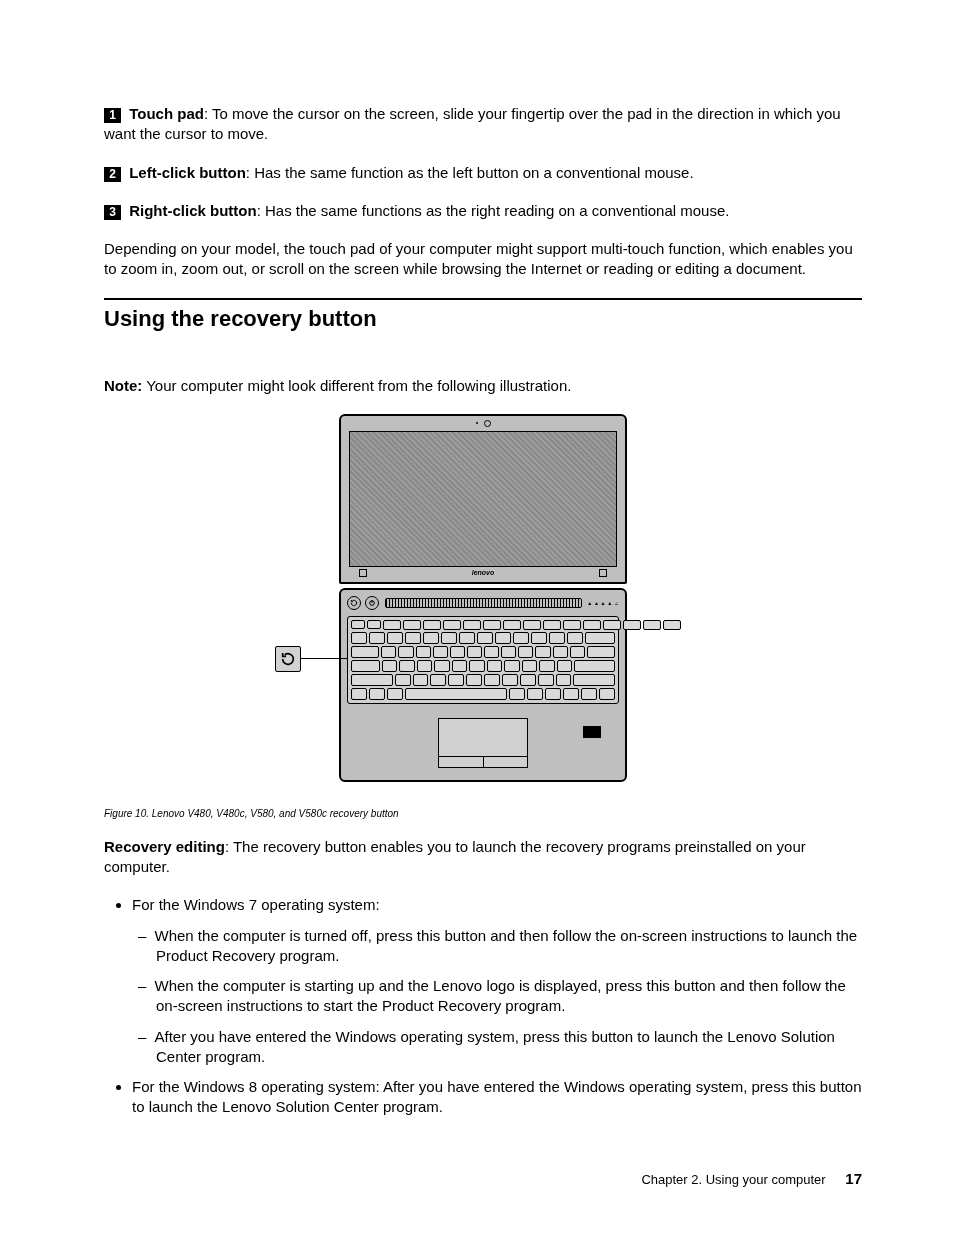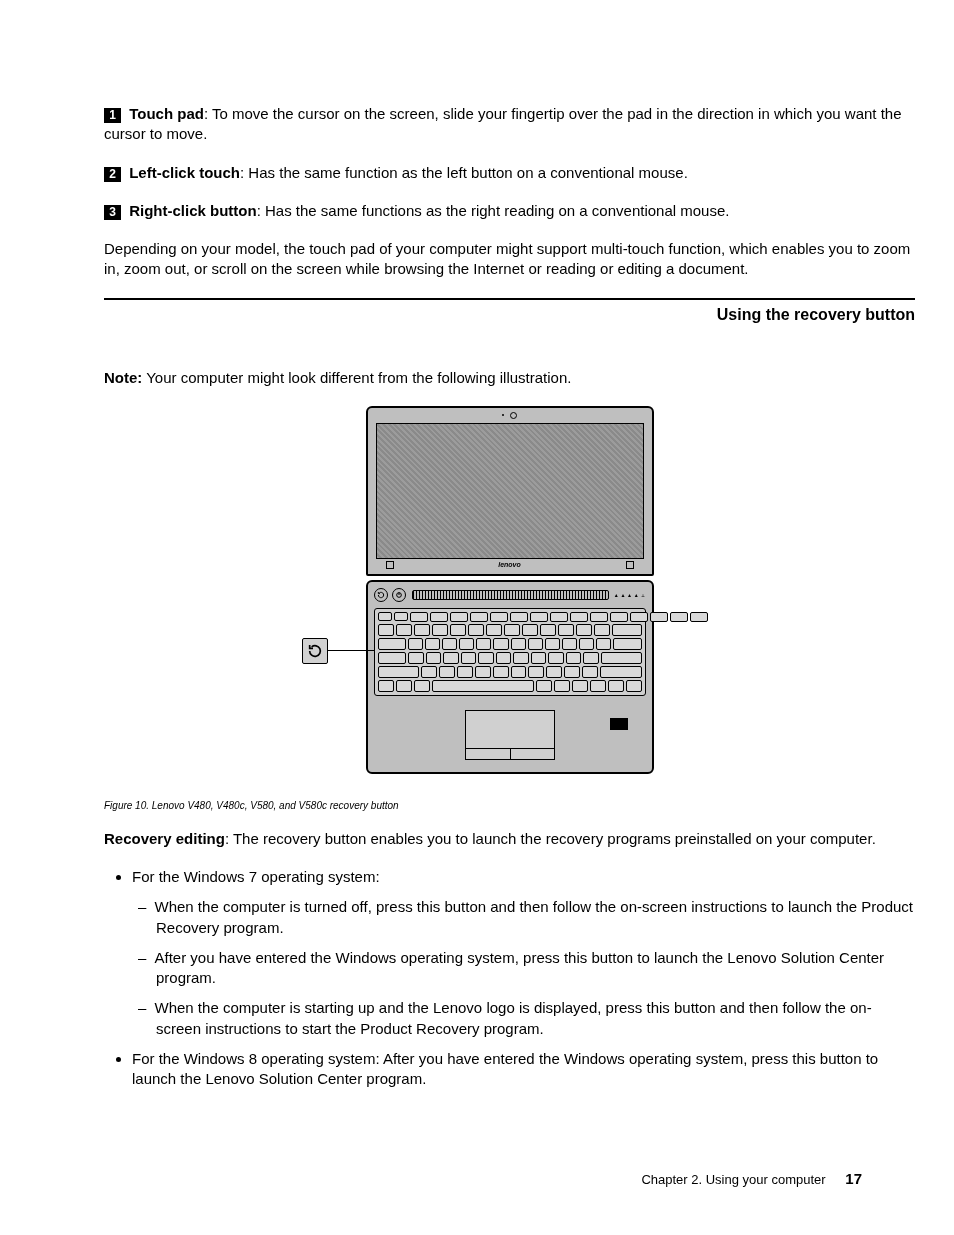--- a/index.html
+++ b/index.html
@@ -7,21 +7,21 @@
     padding: 0;
     background: #fff;
     font-family: Arial, Helvetica, sans-serif;
     font-size: 15px;
     color: #000;
   }
   .page {
     width: 954px;
     min-height: 1235px;
     box-sizing: border-box;
-    padding: 104px 39px 40px 104px;
+    padding: 104px 92px 40px 104px;
     position: relative;
   }
   .para {
     margin: 0 0 18px 0;
     line-height: 1.35;
   }
   .numbadge {
     display: inline-block;
     width: 17px;
     height: 15px;
@@ -34,24 +34,23 @@
     margin-right: 4px;
     vertical-align: baseline;
   }
   .bold { font-weight: bold; }
   hr.section-rule {
     border: none;
     border-top: 2px solid #000;
     margin: 18px 0 6px 0;
   }
   h2.section-heading {
-    font-size: 16px;
+    font-size: 22px;
     font-weight: bold;
     margin: 0 0 44px 0;
-    text-align: right;
   }
   
   .illus-wrap {
     display: flex;
     justify-content: center;
     margin: 18px 0 26px 0;
   }
   .laptop {
     position: relative;
     width: 288px;
@@ -253,21 +252,21 @@
 
 <div class="page">
 
   <p class="para">
     <span class="numbadge">1</span>
     <span class="bold">Touch pad</span><span>: To move the cursor on the screen, slide your fingertip over the pad in the direction in which you want the cursor to move.</span>
   </p>
 
   <p class="para">
     <span class="numbadge">2</span>
-    <span class="bold">Left-click touch</span><span>: Has the same function as the left button on a conventional mouse.</span>
+    <span class="bold">Left-click button</span><span>: Has the same function as the left button on a conventional mouse.</span>
   </p>
 
   <p class="para">
     <span class="numbadge">3</span>
     <span class="bold">Right-click button</span><span>: Has the same functions as the right reading on a conventional mouse.</span>
   </p>
 
   <p class="para">Depending on your model, the touch pad of your computer might support multi-touch function, which enables you to zoom in, zoom out, or scroll on the screen while browsing the Internet or reading or editing a document.</p>
 
   <hr class="section-rule">
@@ -432,22 +431,22 @@
 
   <p class="para">
     <span class="bold">Recovery editing</span><span>: The recovery button enables you to launch the recovery programs preinstalled on your computer.</span>
   </p>
 
   <ul class="bullet">
     <li>
       <span>For the Windows 7 operating system:</span>
       <ul class="dash">
         <li>When the computer is turned off, press this button and then follow the on-screen instructions to launch the Product Recovery program.</li>
+        <li>When the computer is starting up and the Lenovo logo is displayed, press this button and then follow the on-screen instructions to start the Product Recovery program.</li>
         <li>After you have entered the Windows operating system, press this button to launch the Lenovo Solution Center program.</li>
-        <li>When the computer is starting up and the Lenovo logo is displayed, press this button and then follow the on-screen instructions to start the Product Recovery program.</li>
       </ul>
     </li>
     <li>For the Windows 8 operating system: After you have entered the Windows operating system, press this button to launch the Lenovo Solution Center program.</li>
   </ul>
 
   <div class="footer">
     <span>Chapter 2.  Using your computer</span>
     <span class="pn">17</span>
   </div>
 

